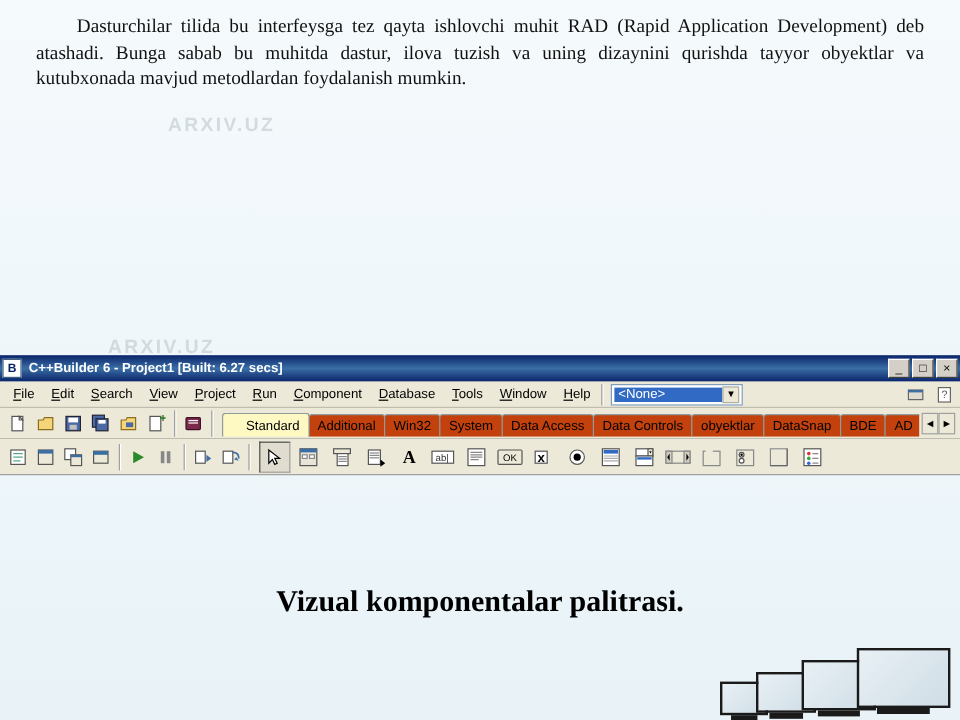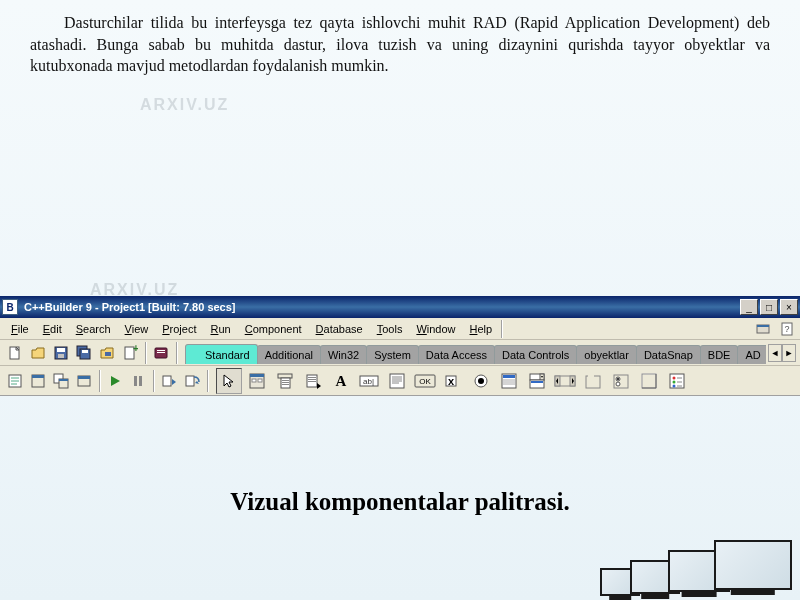--- a/index.html
+++ b/index.html
@@ -136,27 +136,27 @@
   .palette-tabs {
     display: flex; align-items: flex-end;
     height: 22px; margin-left: 4px;
     font-size: 11px;
     flex: 1; overflow: hidden;
   }
   .ptab {
     padding: 3px 7px 3px 7px;
     border: 1px solid #919b9c;
     border-bottom: none;
-    background: #a3a3a3;
+    background: #c2410c;
     margin-right: -1px;
     border-radius: 3px 3px 0 0;
     white-space: nowrap;
   }
   .ptab.active {
-    background: #5eead4;
+    background: #fef9c3;
     position: relative; z-index: 1;
     padding-top: 4px;
     padding-left: 19px;
   }
   .tab-scroll {
     display: flex; margin-left: 2px;
   }
   .tab-scroll .arr {
     width: 14px; height: 18px;
     background: #ece9d8;
@@ -225,21 +225,21 @@
 <div class="watermark wm3">ARXIV.UZ</div>
 
 <div class="content">
   <p>Dasturchilar tilida bu interfeysga tez qayta ishlovchi muhit RAD (Rapid Application Development) deb atashadi. Bunga sabab bu muhitda dastur, ilova tuzish va uning dizaynini qurishda tayyor obyektlar va kutubxonada mavjud metodlardan foydalanish mumkin.</p>
 </div>
 
 <div class="ide">
 
   <div class="titlebar">
     <div class="app-icon">B</div>
-    <div class="title-text">C++Builder 9 - Project1 [Built: 7.80 secs]</div>
+    <div class="title-text">C++Builder 6 - Project1 [Built: 6.27 secs]</div>
     <div class="win-btns">
       <div class="win-btn">_</div>
       <div class="win-btn">□</div>
       <div class="win-btn">×</div>
     </div>
   </div>
 
   <div class="menubar">
     <div class="menu-left">
       <span class="menu-item"><u>F</u>ile</span>
@@ -247,20 +247,24 @@
       <span class="menu-item"><u>S</u>earch</span>
       <span class="menu-item"><u>V</u>iew</span>
       <span class="menu-item"><u>P</u>roject</span>
       <span class="menu-item"><u>R</u>un</span>
       <span class="menu-item"><u>C</u>omponent</span>
       <span class="menu-item"><u>D</u>atabase</span>
       <span class="menu-item"><u>T</u>ools</span>
       <span class="menu-item"><u>W</u>indow</span>
       <span class="menu-item"><u>H</u>elp</span>
       <span class="menu-sep"></span>
+      <div class="combo">
+        <span class="sel">&lt;None&gt;</span>
+        <span class="dd">▼</span>
+      </div>
     </div>
     <div class="menu-right">
       <div class="small-btn">
         <svg width="14" height="14">
             <rect x="1" y="3" width="12" height="8" fill="#e0dccf" stroke="#666"></rect>
             <rect x="1" y="3" width="12" height="2" fill="#3a6ea5"></rect>
           </svg>
       </div>
       <div class="small-btn">
         <svg width="14" height="14">

